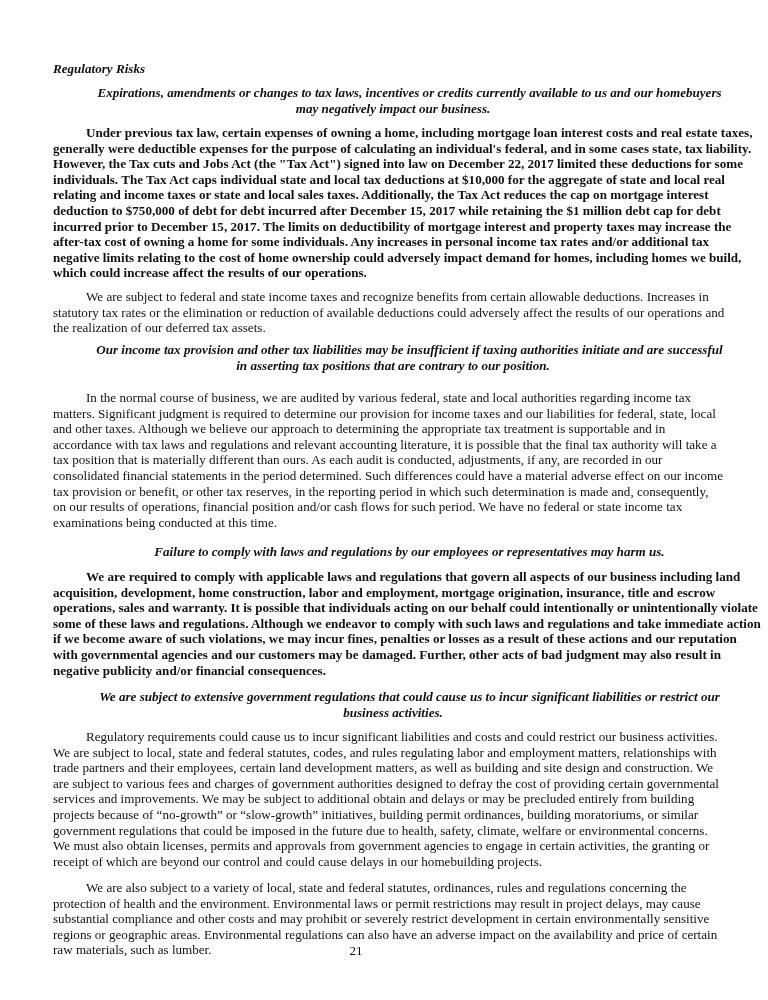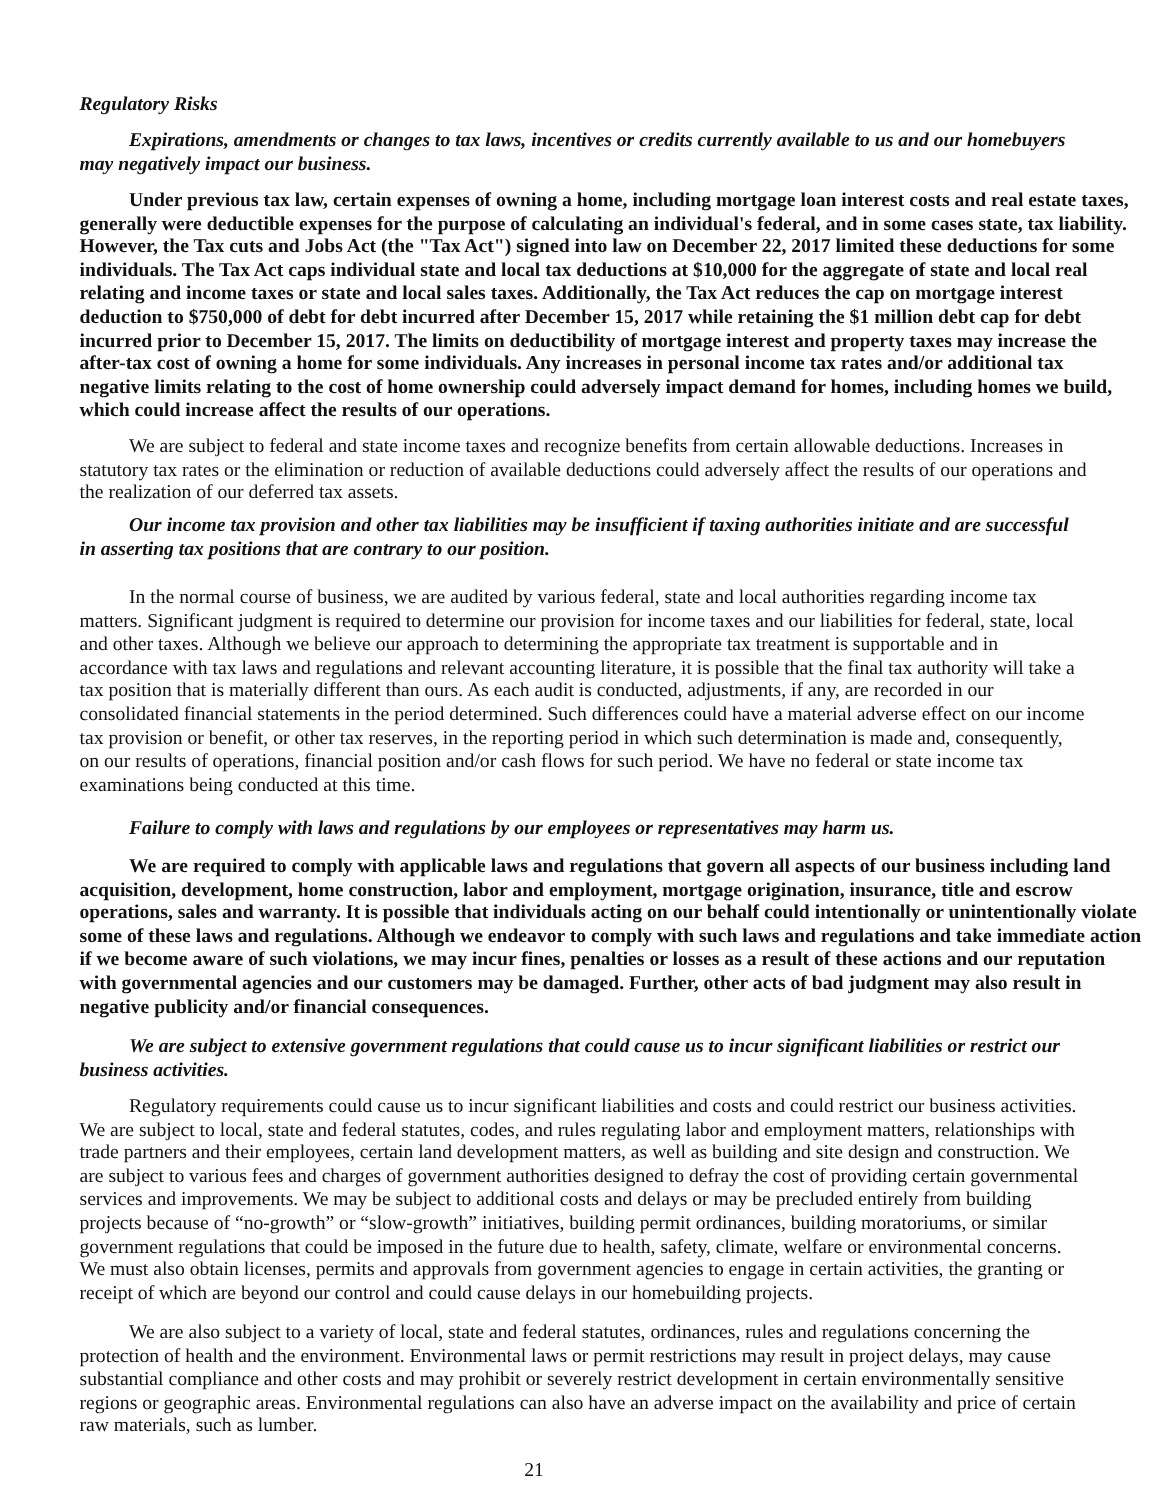--- a/index.html
+++ b/index.html
@@ -2,23 +2,23 @@
 <html><head>
 <meta charset="utf-8">
 <style>
   html, body { margin: 0; padding: 0; background: #ffffff; }
   body { width: 768px; height: 1000px; position: relative; overflow: hidden;
          font-family: "Liberation Serif", "DejaVu Serif", serif; color: #111; }
   .page { position: absolute; left: 0; top: 0; width: 768px; height: 1000px; }
   .block { position: absolute; left: 53px; width: 680px; margin-top: 30px; }
   .line { display: block; white-space: nowrap; font-size: 13.1px; line-height: 15.6px; height: 15.6px; }
   .indent { padding-left: 33px; }
-  .bi { font-weight: bold; font-style: italic; }
+  .bi { font-weight: bold; font-style: italic; text-align: center; }
   .sec { font-weight: bold; font-style: italic; }
-  .pagenum { position: absolute; left: 0; width: 712px; top: 972px; text-align: center;
+  .pagenum { position: absolute; left: 0; width: 712px; top: 943px; text-align: center;
              font-size: 13.1px; line-height: 15.6px; }
 </style>
 </head>
 <body>
 
 <div class="page">
 
   <div class="block" style="top:31px;">
     <span class="line sec">Regulatory Risks</span>
   </div>
@@ -81,21 +81,21 @@
   <div class="block" style="top:659px;">
     <span class="line bi indent">We are subject to extensive government regulations that could cause us to incur significant liabilities or restrict our</span>
     <span class="line bi">business activities.</span>
   </div>
 
   <div class="block" style="top:699px;">
     <span class="line indent">Regulatory requirements could cause us to incur significant liabilities and costs and could restrict our business activities.</span>
     <span class="line">We are subject to local, state and federal statutes, codes, and rules regulating labor and employment matters, relationships with</span>
     <span class="line">trade partners and their employees, certain land development matters, as well as building and site design and construction. We</span>
     <span class="line">are subject to various fees and charges of government authorities designed to defray the cost of providing certain governmental</span>
-    <span class="line">services and improvements. We may be subject to additional costs and delays or may be precluded entirely from building</span>
+    <span class="line">services and improvements. We may be subject to additional obtain and delays or may be precluded entirely from building</span>
     <span class="line">projects because of “no-growth” or “slow-growth” initiatives, building permit ordinances, building moratoriums, or similar</span>
     <span class="line">government regulations that could be imposed in the future due to health, safety, climate, welfare or environmental concerns.</span>
     <span class="line">We must also obtain licenses, permits and approvals from government agencies to engage in certain activities, the granting or</span>
     <span class="line">receipt of which are beyond our control and could cause delays in our homebuilding projects.</span>
   </div>
 
   <div class="block" style="top:850px;">
     <span class="line indent">We are also subject to a variety of local, state and federal statutes, ordinances, rules and regulations concerning the</span>
     <span class="line">protection of health and the environment. Environmental laws or permit restrictions may result in project delays, may cause</span>
     <span class="line">substantial compliance and other costs and may prohibit or severely restrict development in certain environmentally sensitive</span>

